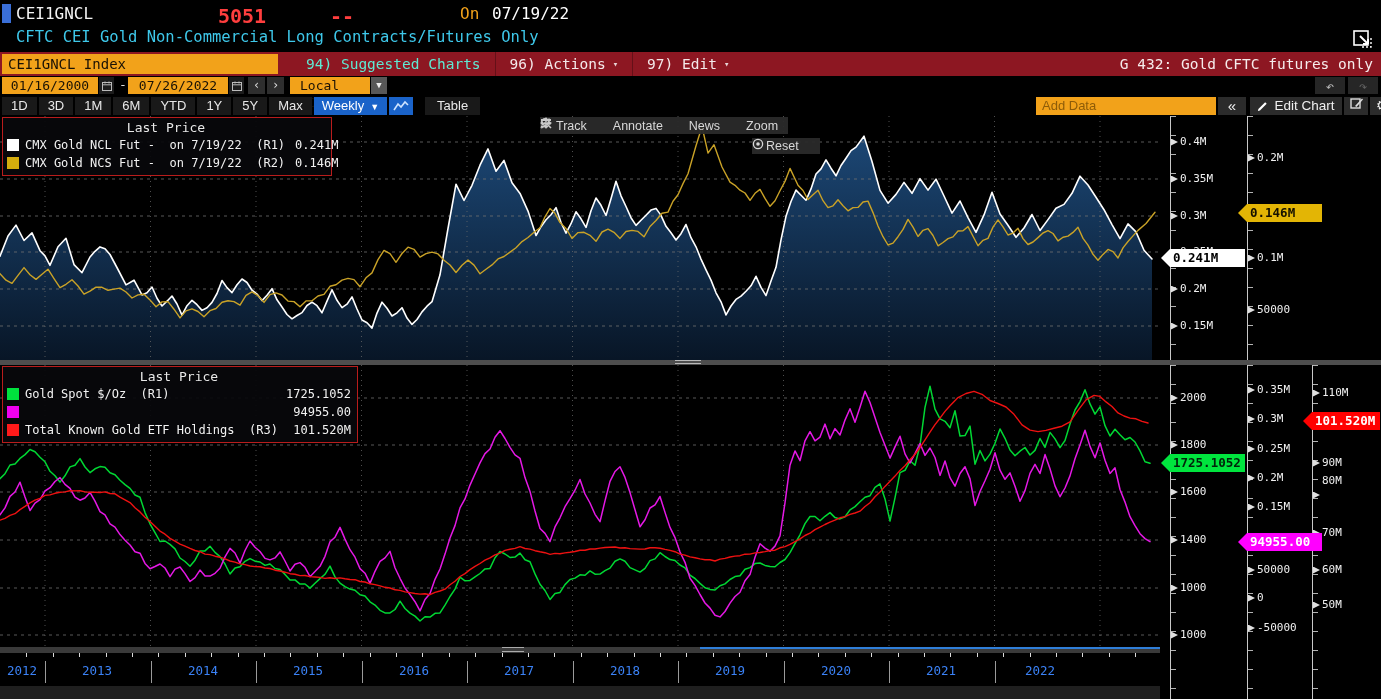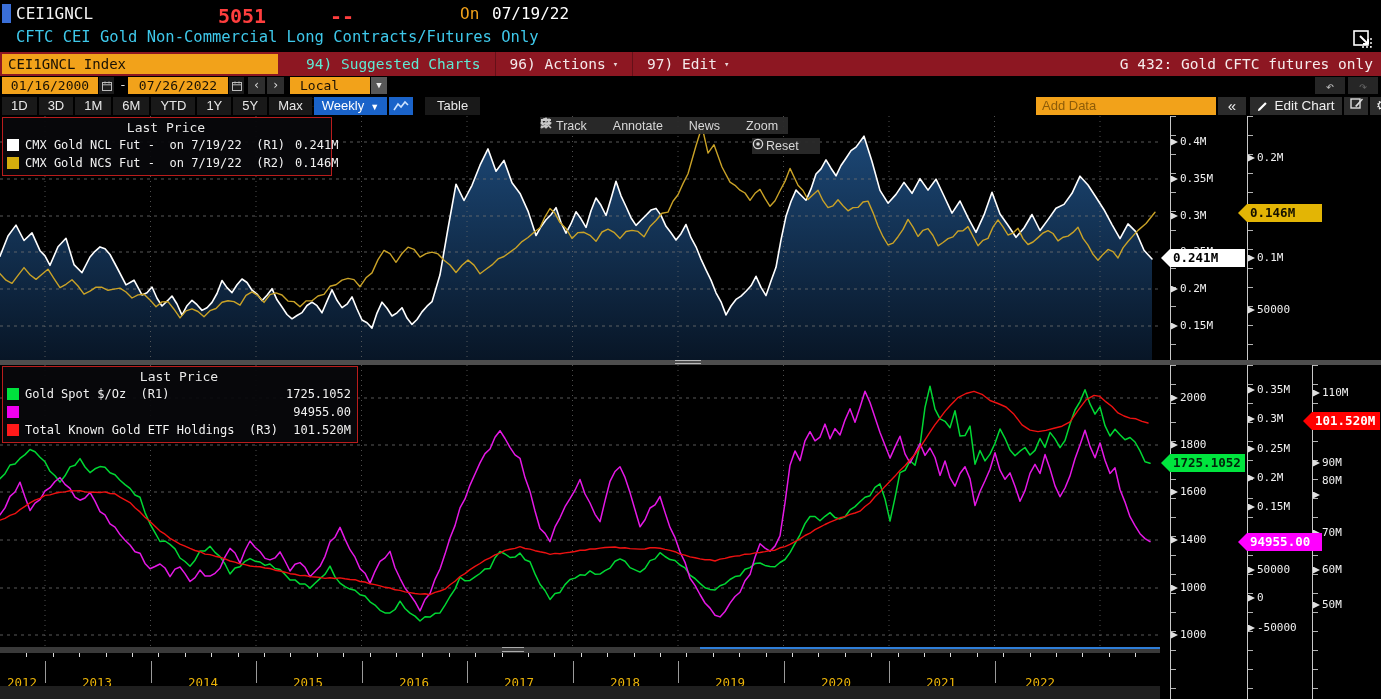--- a/index.html
+++ b/index.html
@@ -82,21 +82,21 @@
   .scrollbar{position:absolute;top:647px;left:0;width:1381px;height:6px;background:#3a3a3a;}
   .sb-blue1{position:absolute;left:700px;top:0;width:460px;height:2px;background:#2f7ed8;}
   .sb-blue2{position:absolute;left:1248px;top:3px;width:64px;height:2px;background:#2f7ed8;}
   .sb-orange{position:absolute;left:1178px;top:3px;width:70px;height:2px;
              background:repeating-linear-gradient(to right,#e07800 0 6px,transparent 6px 10px);}
   .sb-grip{position:absolute;left:502px;top:0px;width:22px;height:5px;
            border-top:1px solid #aaa;border-bottom:1px solid #aaa;box-sizing:border-box;}
   .xticks{position:absolute;top:653px;left:0;width:1381px;height:6px;}
   .xtick{position:absolute;top:0;width:1px;background:#ddd;}
   .yearaxis{position:absolute;top:659px;left:0;width:1381px;height:27px;background:#000;}
-  .ylab{position:absolute;top:16px;font-size:12.5px;color:#eab308;transform:translateX(-50%);}
+  .ylab{position:absolute;top:4px;font-size:12.5px;color:#3b82f6;transform:translateX(-50%);}
   .ysep{position:absolute;top:2px;width:1px;height:22px;background:#9a9a9a;}
   .bottomstrip{position:absolute;top:686px;left:0;width:1381px;height:13px;background:#1f1f1f;}
   .undoredo{position:absolute;top:77px;right:3px;display:flex;gap:3px;z-index:8;}
   .urbtn{width:30px;height:17px;background:#262626;display:flex;align-items:center;justify-content:center;
          font-size:14px;}
 </style>
 </head>
 <body>
 
 <div id="app">

